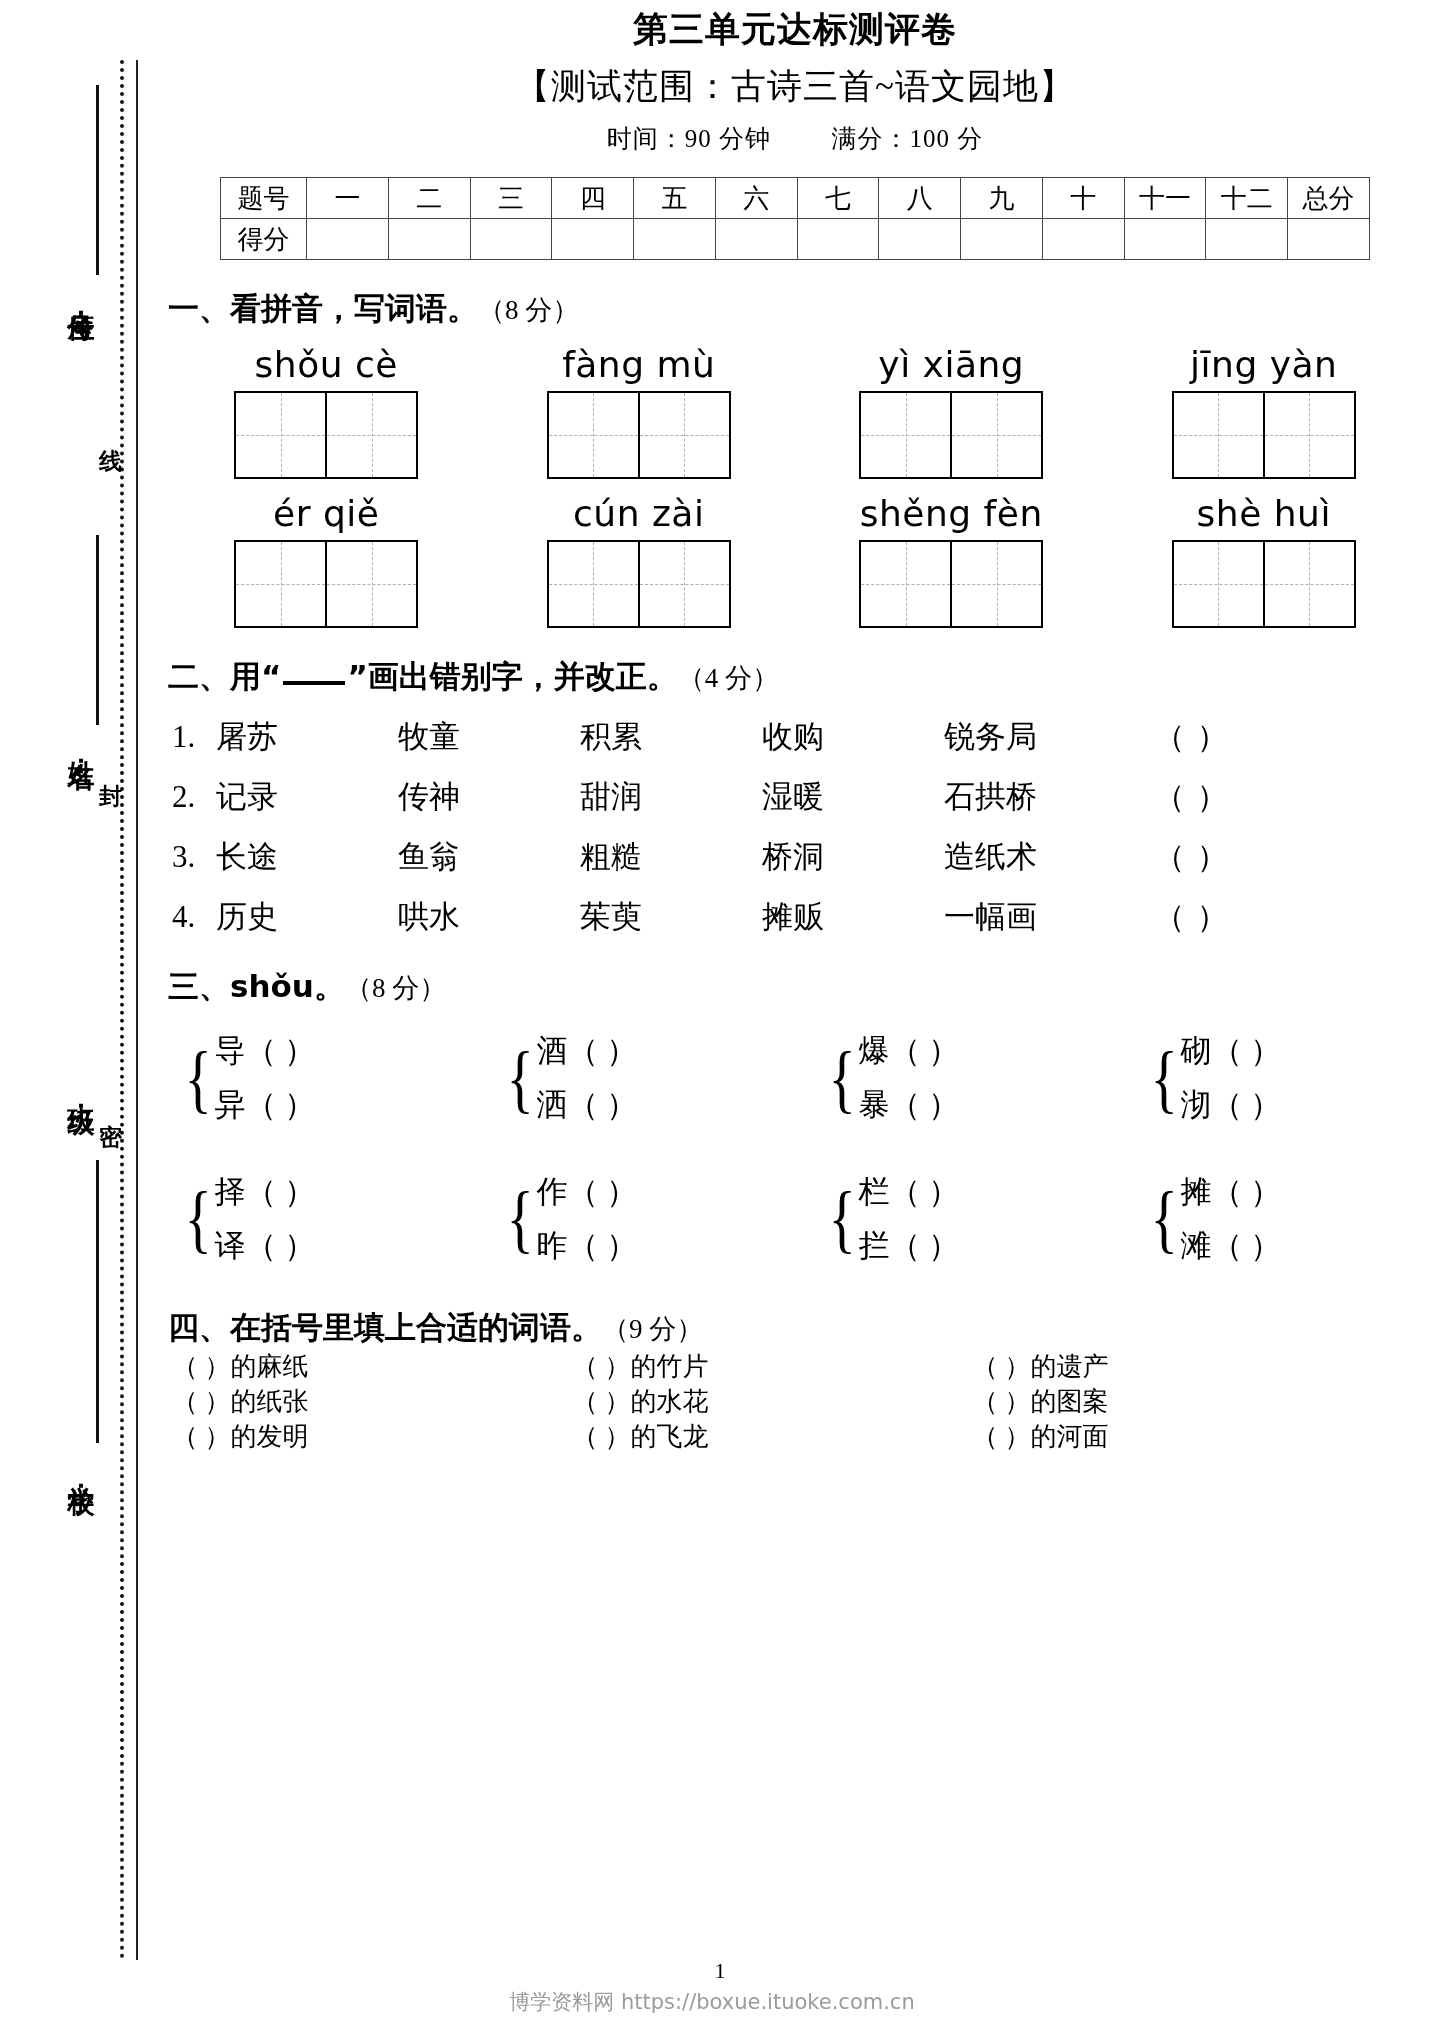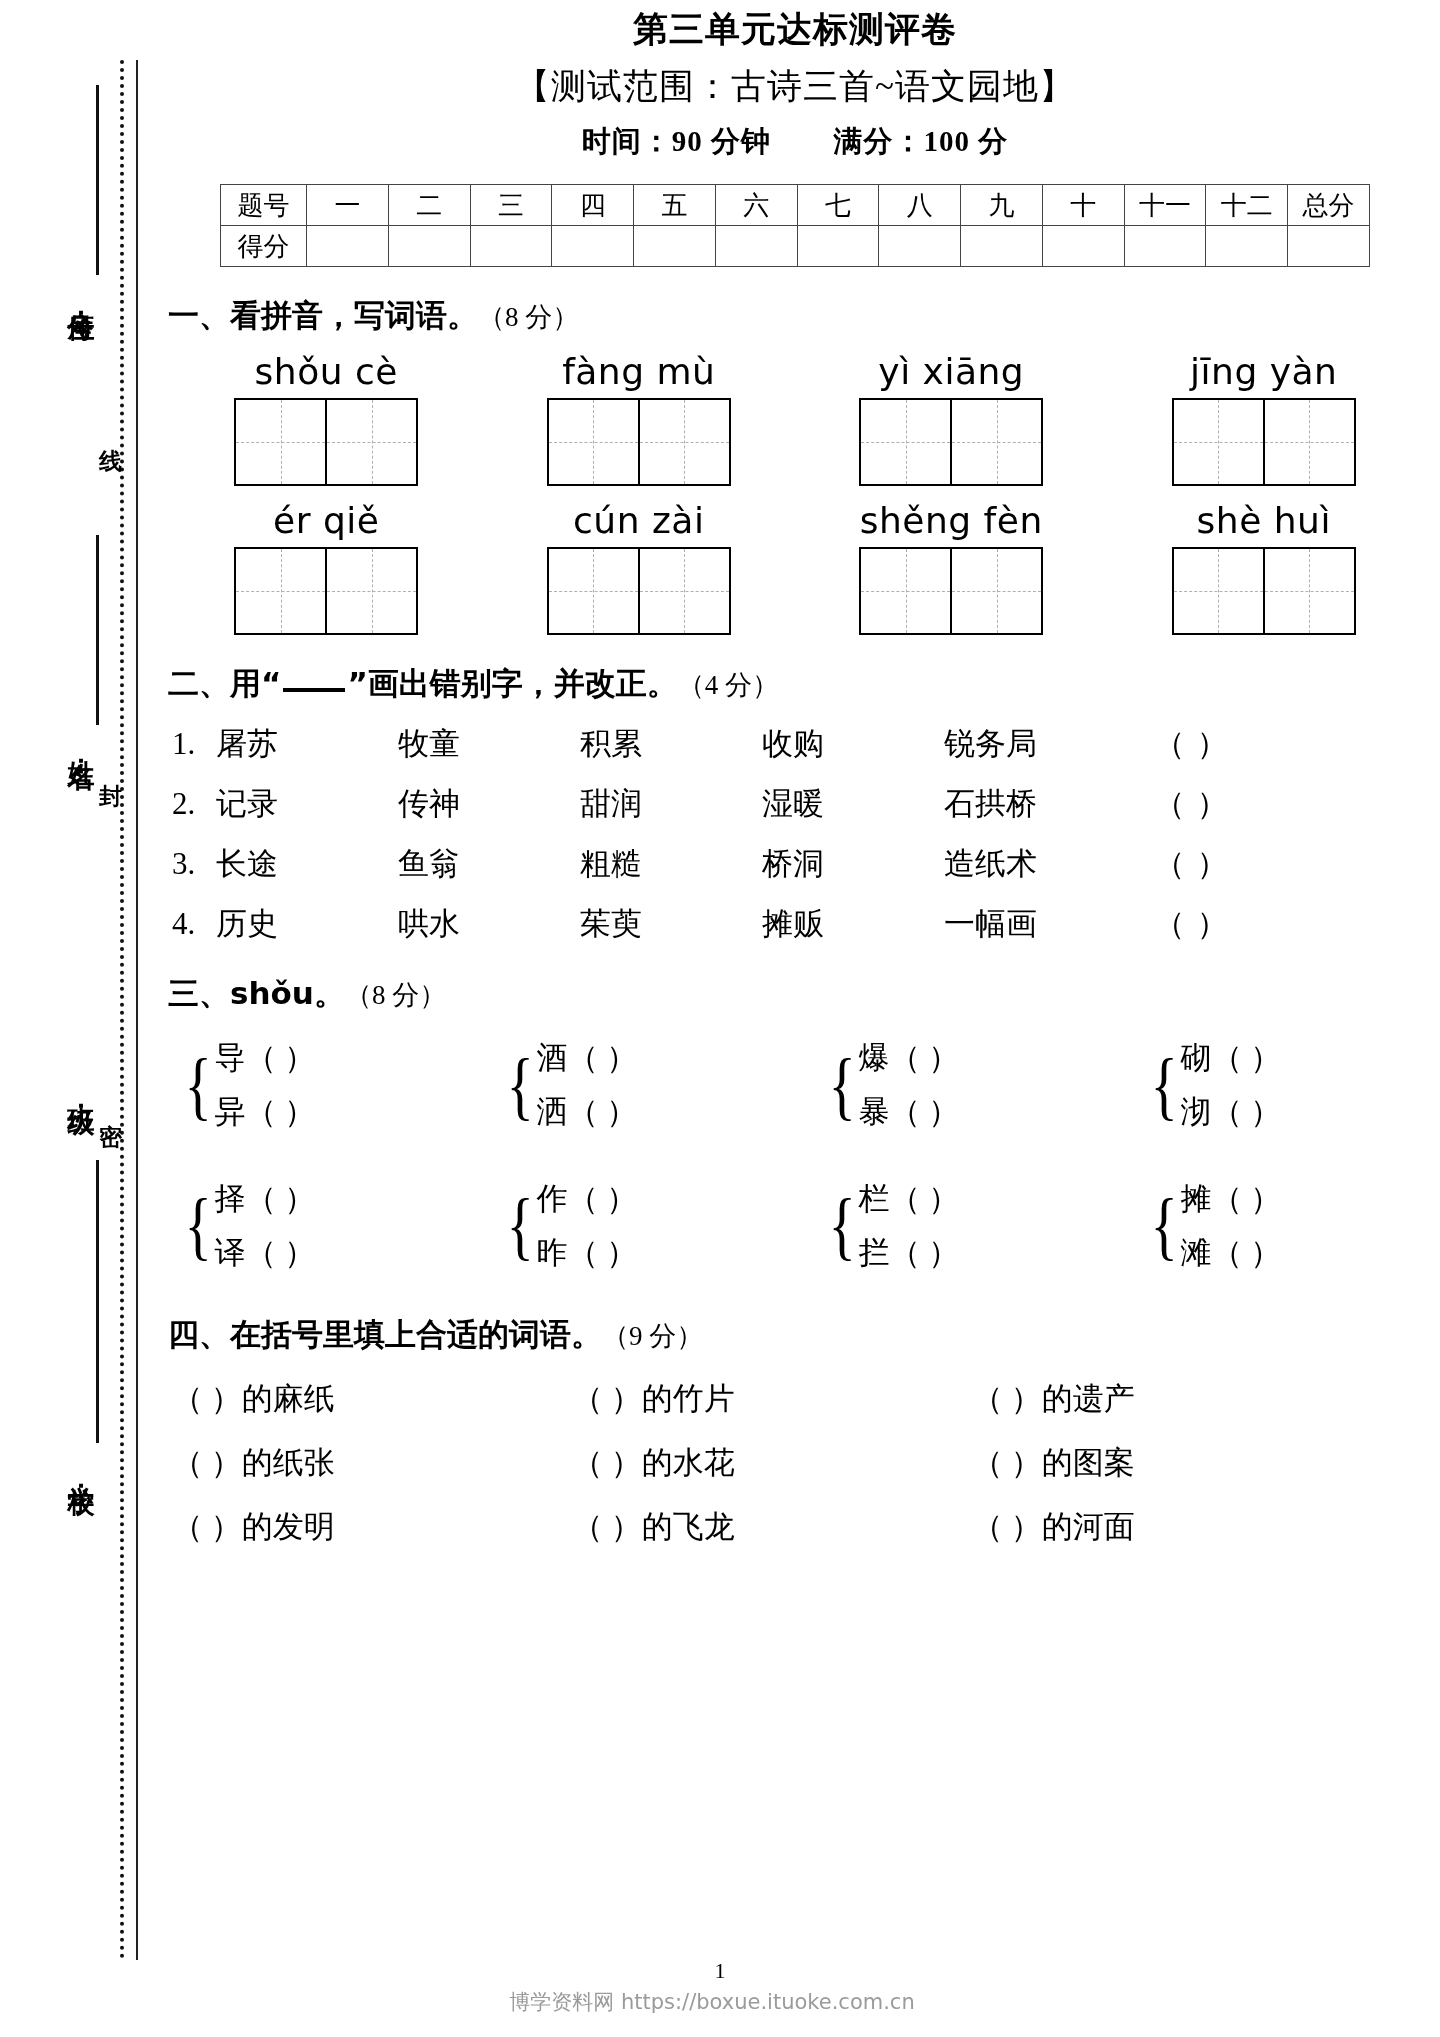--- a/index.html
+++ b/index.html
@@ -86,24 +86,23 @@
   }
   .title-scope {
     text-align: center;
     font-size: 35px;
     margin-top: 10px;
     letter-spacing: 1px;
     font-family: "Liberation Serif", serif;
   }
   .title-time {
     text-align: center;
-    font-size: 29px;
+    font-size: 25px;
     margin-top: 12px;
     letter-spacing: 1px;
-    font-weight: bold;
   }
   .title-time .gap { display: inline-block; width: 46px; }
 
   
   table.score-table {
     border-collapse: collapse;
     margin: 22px auto 0 auto;
     width: 1150px;
     table-layout: fixed;
   }
@@ -221,23 +220,22 @@
   .brace-item {
     font-size: 31px;
     line-height: 1.75;
     white-space: nowrap;
     font-family: "Liberation Serif", serif;
   }
 
   
   .fill-row {
     display: flex;
-    margin-top: 22px;
     padding-left: 22px;
-    font-size: 31px;
+    font-size: 26px;
     font-family: "Liberation Serif", serif;
   }
   .fill-cell { width: 400px; white-space: nowrap; }
 
   
   #page-number {
     position: absolute;
     left: 0; right: 0;
     top: 1958px;
     text-align: center;

